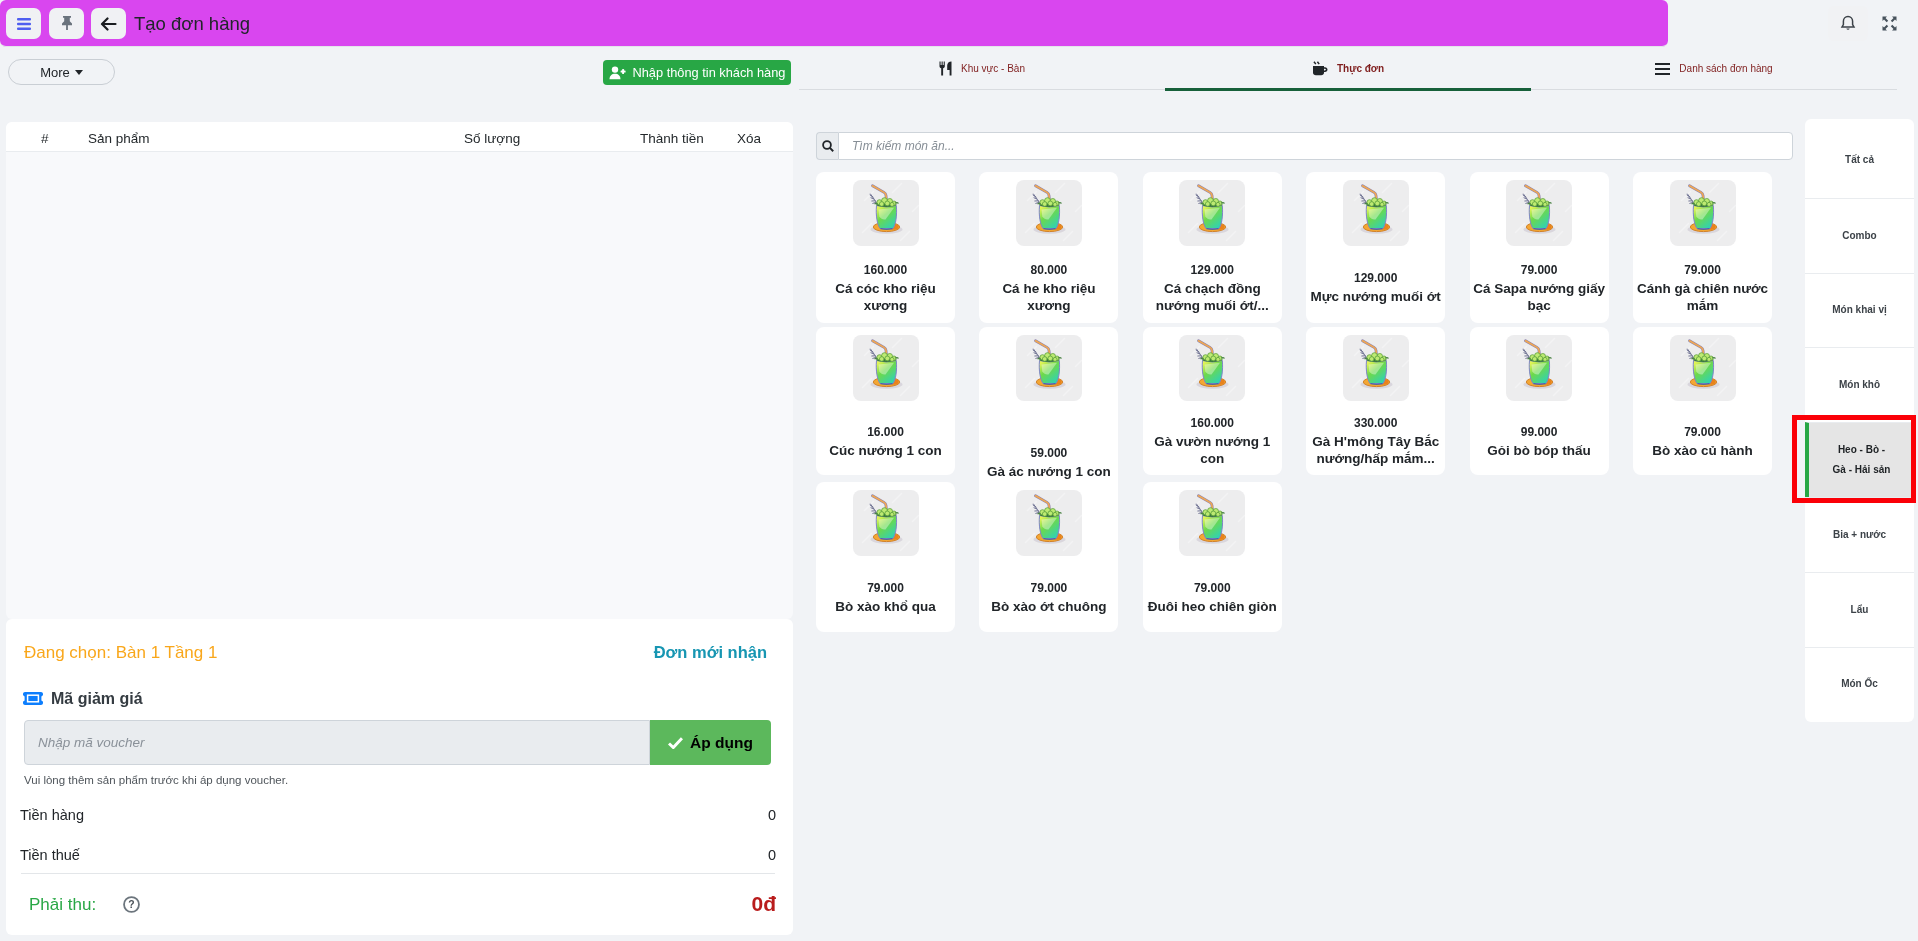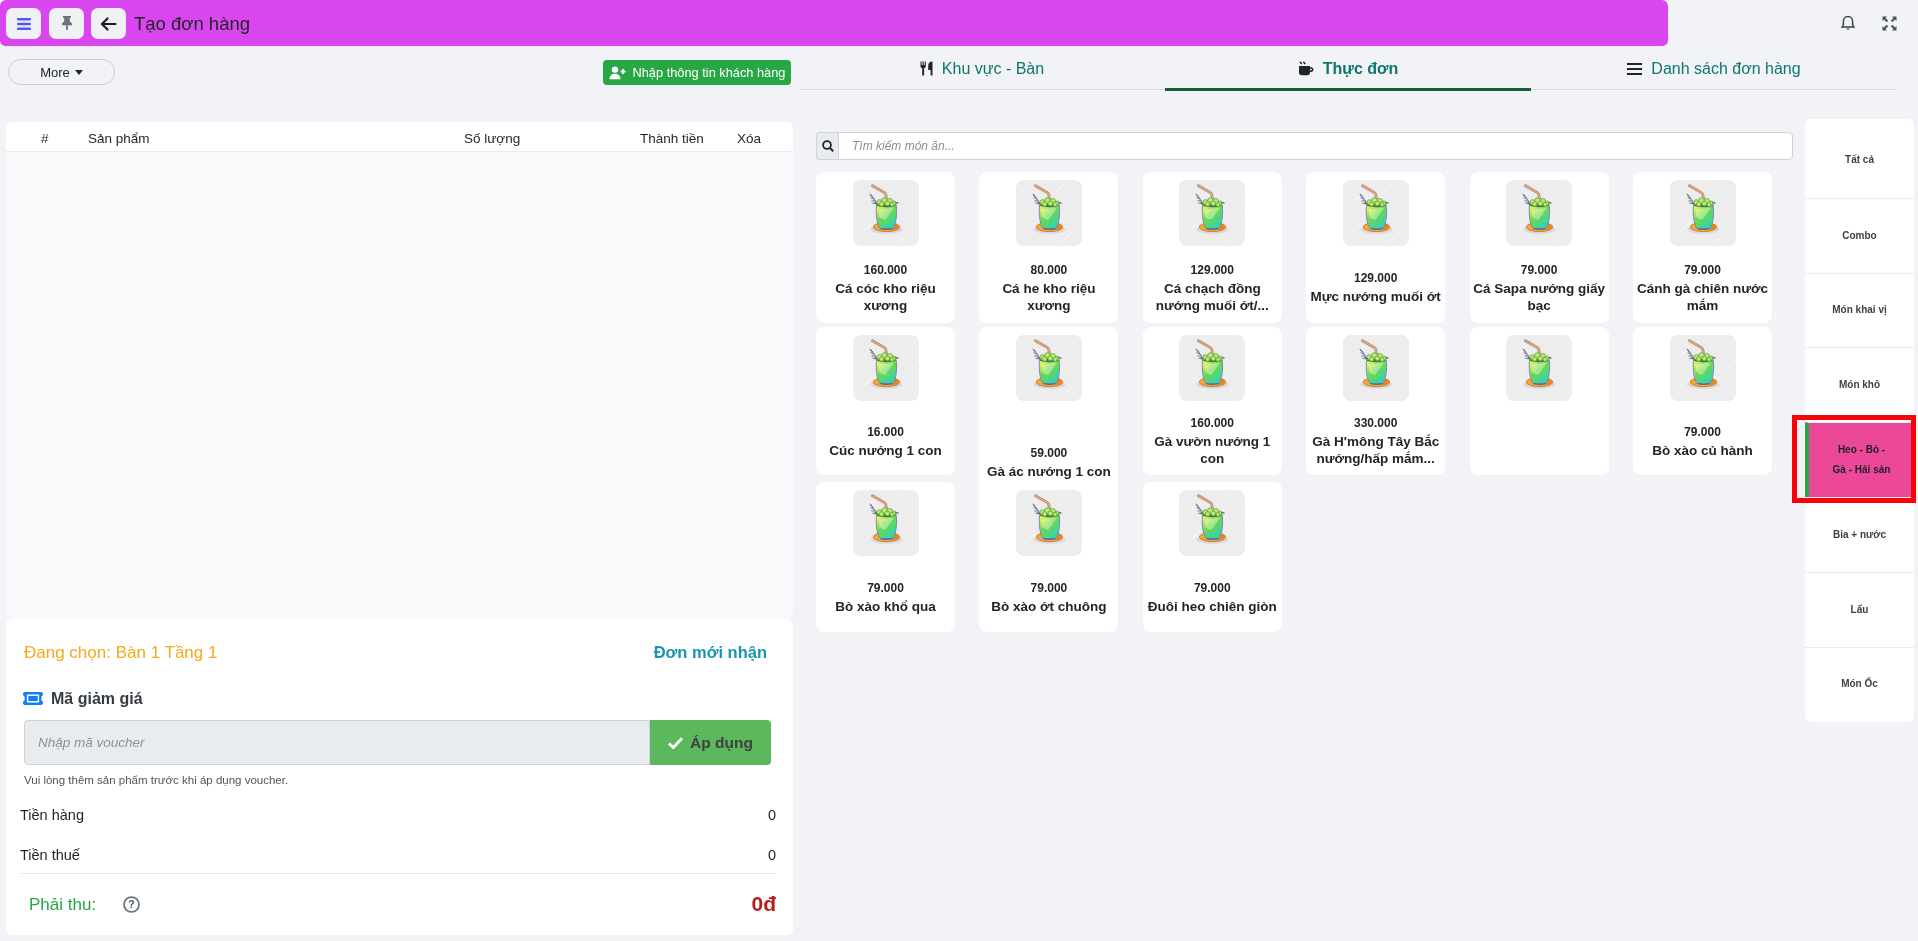--- a/index.html
+++ b/index.html
@@ -11,50 +11,50 @@
 #topbar { left:0; top:0; width:1668px; height:47px; background:#d946ef; border-bottom:1px solid #e3e6ea;border-radius:6px; }
 .sqbtn { position:absolute; top:8px; width:35px; height:31px; background:#f0f1f4; border-radius:7px; display:flex; align-items:center; justify-content:center; }
 #title { position:absolute; left:134px; top:13px; font-size:18.5px; color:#212529; }
 #bellbtn { position:absolute; left:1828px; top:6px; width:40px; height:35px; background:#f1f2f4; border-radius:6px; display:flex; align-items:center; justify-content:center; }
 #expand { position:absolute; left:1882px; top:16px; }
 
 
 #morebtn { left:8px; top:59px; width:107px; height:26px; border:1px solid #c9ced4; border-radius:13px; display:flex; align-items:center; justify-content:center; font-size:13px; color:#212529; gap:5px; }
 #custbtn { left:603px; top:60px; width:188px; height:25px; background:#28a745; border-radius:4px; color:#fff; font-size:12.8px; display:flex; align-items:center; justify-content:center; gap:7px; }
 #tabbar { left:799px; top:48px; width:1098px; height:42px; border-bottom:1px solid #d9dce0; display:flex; }
-.tab { width:366px; display:flex; align-items:center; justify-content:center; gap:9px; font-size:16px; color:#0f766e; position:relative; }
+.tab { width:366px; display:flex; align-items:center; justify-content:center; gap:9px; font-size:10px; color:#7f1d1d; position:relative; }
 .tab.active { font-weight:bold; }
 .tab.active::after { content:""; position:absolute; left:0; right:0; bottom:-2px; height:3px; background:#17603a; }
 
 
 #tablecard { left:6px; top:122px; width:787px; height:497px; background:#f8f9fb; border-radius:6px; }
 #tablehead { position:absolute; left:0; top:0; width:787px; height:30px; background:#fff; border-bottom:1px solid #e9ecef; border-radius:6px 6px 0 0; font-size:13.5px; color:#24292c; }
 #tablehead span { position:absolute; top:9px; }
 #footcard { left:6px; top:619px; width:787px; height:316px; background:#fff; border-radius:6px; font-size:15px; }
 #footcard .row { position:absolute; left:0; width:787px; }
 
 
 #vinput { position:absolute; left:18px; top:101px; width:626px; height:45px; background:#e9ecef; border:1px solid #ced4da; border-radius:4px 0 0 4px; display:flex; align-items:center; padding-left:13px; font-style:italic; font-size:13.5px; color:#8a9199; }
-#vbtn { position:absolute; left:644px; top:101px; width:121px; height:45px; background:#5cb85c; border-radius:0 4px 4px 0; color:#404040; font-weight:bold; font-size:15.5px; display:flex; align-items:center; justify-content:center; gap:7px; }
+#vbtn { position:absolute; left:644px; top:101px; width:121px; height:45px; background:#5cb85c; border-radius:0 4px 4px 0; color:#000000; font-weight:bold; font-size:15.5px; display:flex; align-items:center; justify-content:center; gap:7px; }
 
 
 #search { left:816px; top:132px; width:977px; height:28px; display:flex; }
 #sicon { width:22px; height:28px; background:#e9ecef; border:1px solid #ced4da; border-right:none; border-radius:4px 0 0 4px; display:flex; align-items:center; justify-content:center; }
 #sfield { flex:1; background:#fff; border:1px solid #ced4da; border-radius:0 4px 4px 0; display:flex; align-items:center; padding-left:13px; font-style:italic; font-size:12px; color:#868e96; }
 .pcard { position:absolute; width:139px; background:#fff; border-radius:8px; display:flex; flex-direction:column; }
 .pimg { width:66px; height:66px; margin:8px auto 0; display:block; }
 .ptxt { flex:1; display:flex; flex-direction:column; justify-content:center; text-align:center; padding-top:7px; }
 .price { font-size:12px; font-weight:bold; margin-bottom:3px; }
 .pname { font-size:13.5px; font-weight:bold; line-height:17px; white-space:nowrap; }
 
 
 #sidebar { left:1805px; top:119px; width:109px; height:603px; background:#fff; border-radius:6px; display:flex; flex-direction:column; padding-top:4px; }
 .sitem { height:74.8px; display:flex; align-items:center; justify-content:center; text-align:center; font-size:10px; font-weight:600; color:#3c4248; border-top:1px solid #e9ecef; line-height:20px; }
 .sitem:first-child { border-top:none; }
-.sitem.sel { background:#ec4899; border-left:4px solid #28a745; color:#1d2124; font-weight:bold; }
+.sitem.sel { background:#e5e5e5; border-left:4px solid #28a745; color:#1d2124; font-weight:bold; }
 #redbox { left:1792px; top:415px; width:124px; height:88px; border:5px solid #fb0007; }
 </style>
 </head>
 <body>
 
 <div class="abs" id="topbar">
   <div class="sqbtn" style="left:6px;">
     <svg width="14" height="12" viewBox="0 0 14 12">
         <g fill="#4f5ef0">
           <rect x="0" y="0" width="14" height="2.4" rx="1"></rect>
@@ -333,20 +333,24 @@
       </svg>
       <div class="ptxt">
         <div class="price">330.000</div>
         <div class="pname">Gà H'mông Tây Bắc<br>nướng/hấp mắm...</div>
       </div>
     </div>
 <div class="pcard" style="left:1469.6px;top:327px;height:148px;">
       <svg class="pimg">
         <use href="#drink"></use>
       </svg>
+      <div class="ptxt">
+        <div class="price">99.000</div>
+        <div class="pname">Gỏi bò bóp thấu</div>
+      </div>
     </div>
 <div class="pcard" style="left:1633px;top:327px;height:148px;">
       <svg class="pimg">
         <use href="#drink"></use>
       </svg>
       <div class="ptxt">
         <div class="price">79.000</div>
         <div class="pname">Bò xào củ hành</div>
       </div>
     </div>

